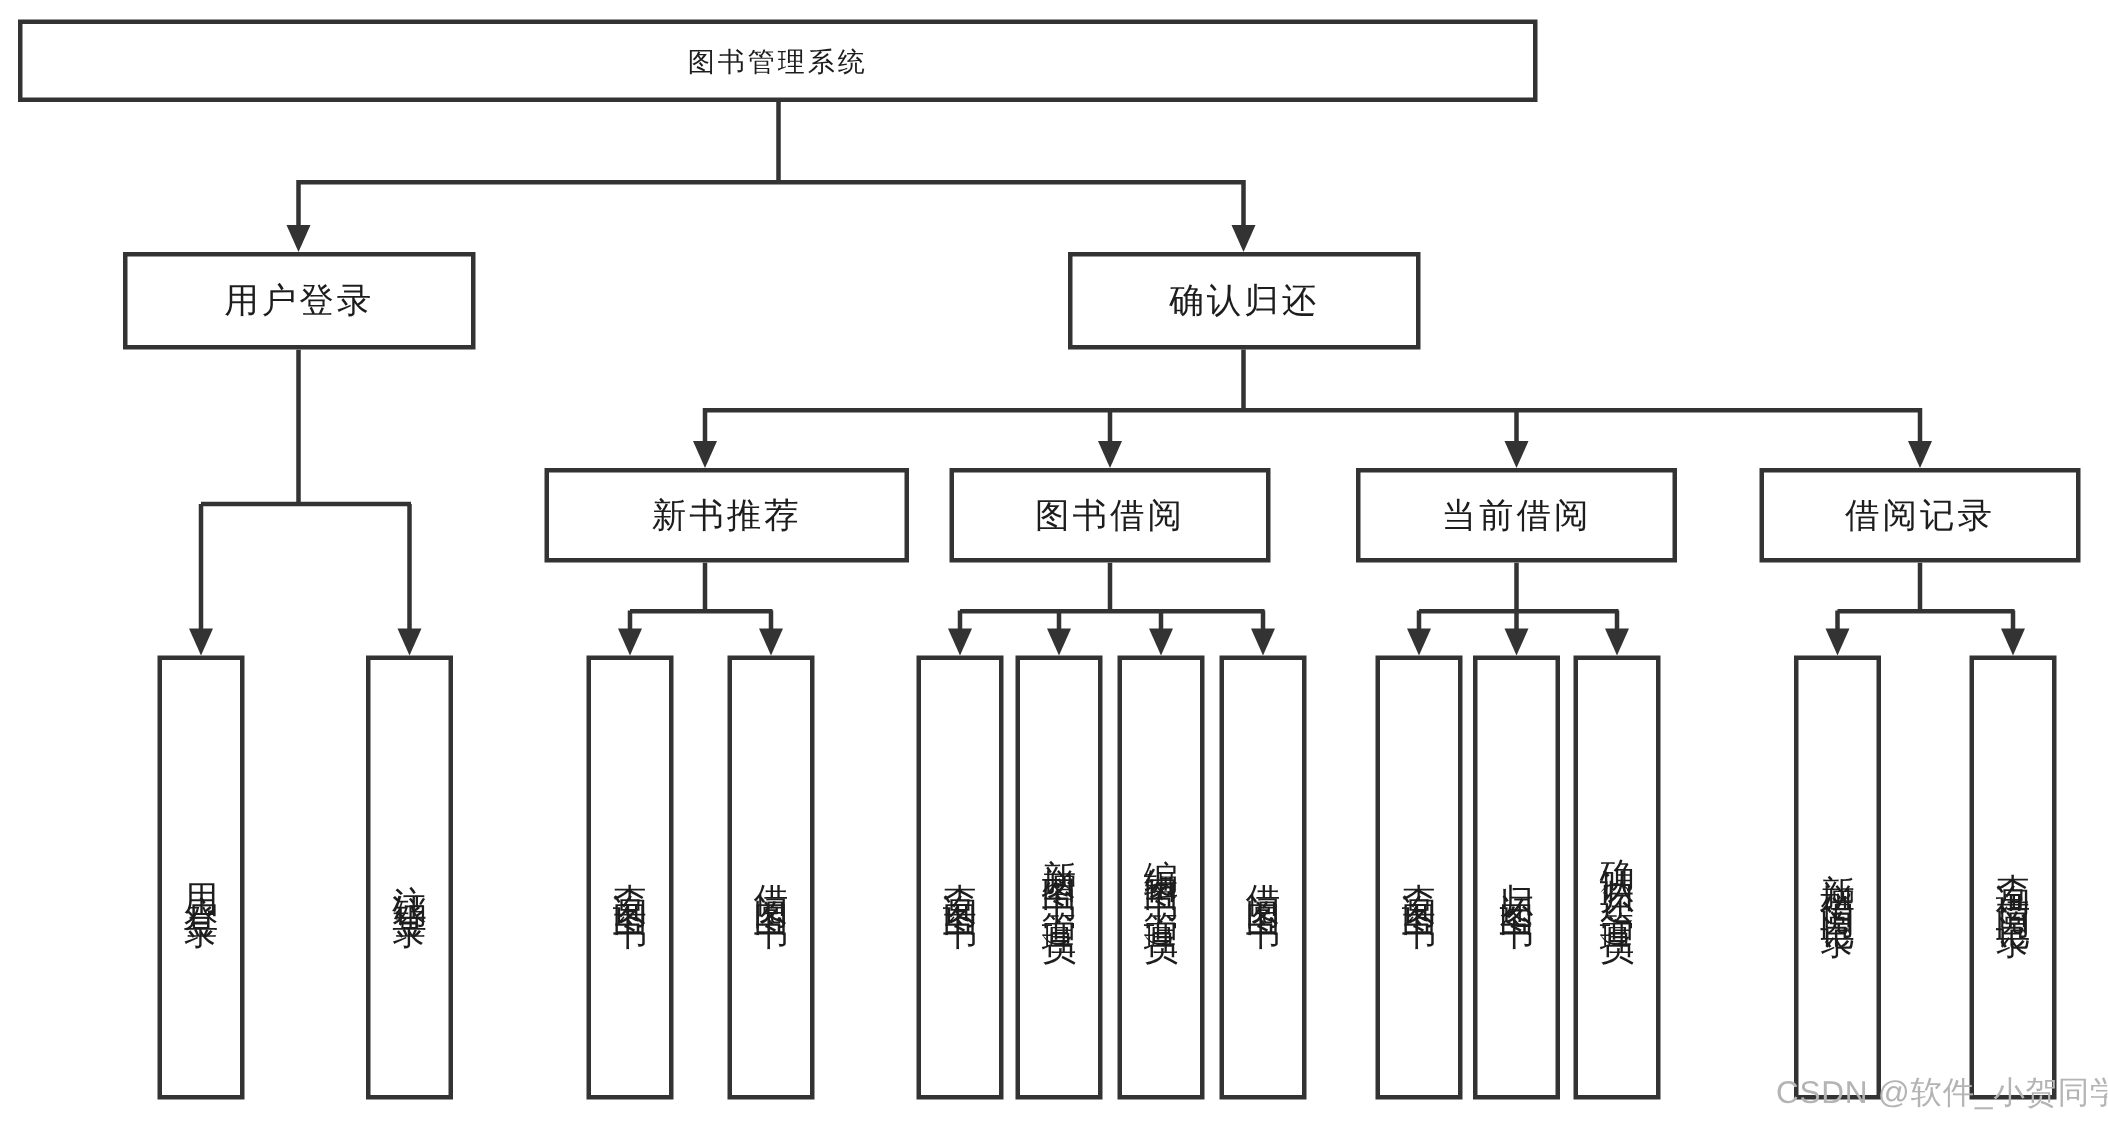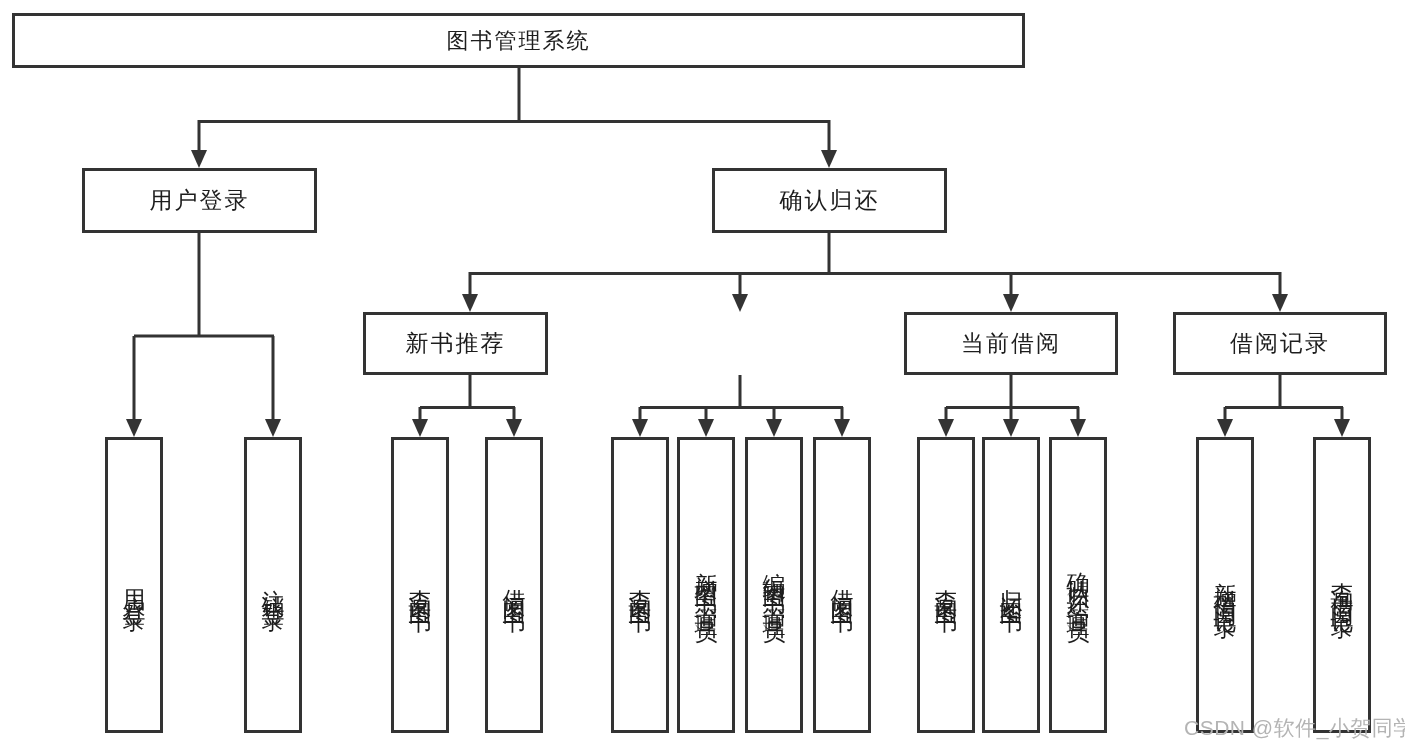--- a/index.html
+++ b/index.html
@@ -33,21 +33,21 @@
     align-items: center;
     justify-content: center;
   }
   .h-label {
     font-size: 23px;
     letter-spacing: 2px;
     white-space: nowrap;
     color: #1d1d1d;
   }
   .title-label {
-    font-size: 22px;
+    font-size: 18px;
   }
   .v-label {
     writing-mode: vertical-rl;
     text-orientation: mixed;
     font-size: 23px;
     letter-spacing: 7px;
     line-height: 1;
     white-space: nowrap;
     color: #1d1d1d;
   }
@@ -114,22 +114,25 @@
     <span class="h-label title-label">图书管理系统</span>
   </div>
 
   <div class="node" style="left:82px; top:168px; width:235px; height:65px;">
     <span class="h-label">用户登录</span>
   </div>
   <div class="node" style="left:712px; top:168px; width:235px; height:65px;">
     <span class="h-label">确认归还</span>
   </div>
 
-  <div class="node" style="left:363px; top:312px; width:185px; height:63px;">
+  <div class="node" style="left:363px; top:312px; width:243px; height:63px;">
     <span class="h-label">新书推荐</span>
+  </div>
+  <div class="node" style="left:633px; top:312px; width:214px; height:63px;">
+    <span class="h-label">图书借阅</span>
   </div>
   <div class="node" style="left:904px; top:312px; width:214px; height:63px;">
     <span class="h-label">当前借阅</span>
   </div>
   <div class="node" style="left:1173px; top:312px; width:214px; height:63px;">
     <span class="h-label">借阅记录</span>
   </div>
 
   <div class="node" style="left:105px; top:437px; width:58px; height:296px;">
     <span class="v-label">用户登录</span>

